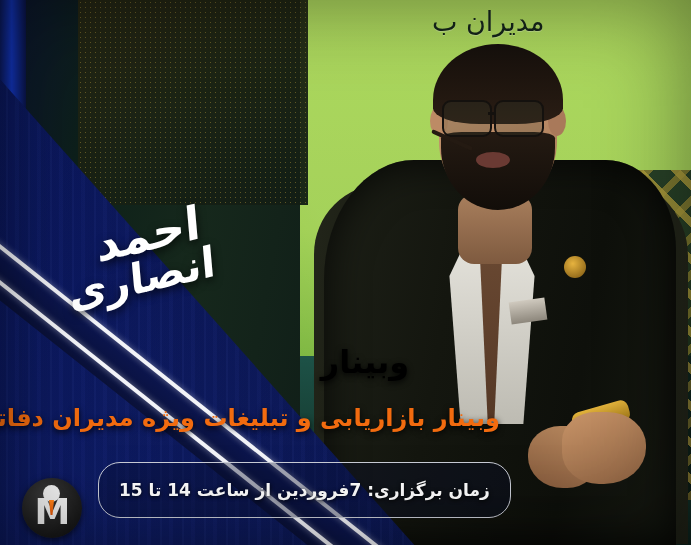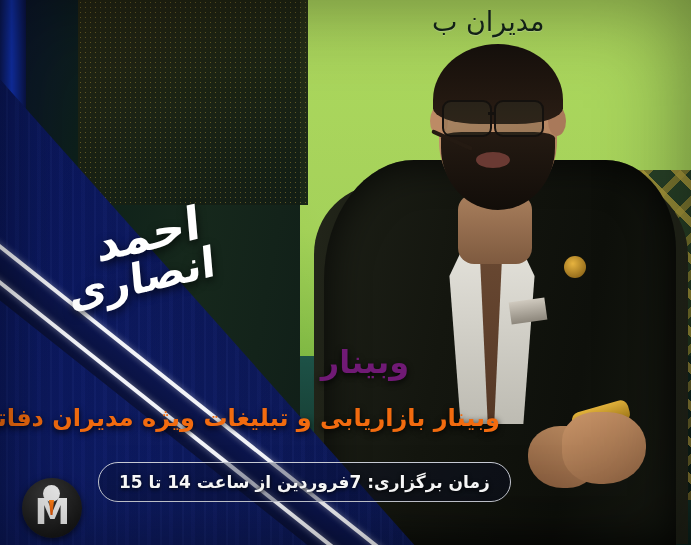--- a/index.html
+++ b/index.html
@@ -207,38 +207,38 @@
     pointer-events:none;
   }
   .sig1{font-size:46px;font-weight:bold;line-height:.95;letter-spacing:-1px;
         transform:skewX(-8deg);}
   .sig2{font-size:42px;font-weight:bold;line-height:1;letter-spacing:-1px;
         transform:skewX(-8deg) translateX(-16px);margin-top:-2px;}
 
   
   .webinar{
     left:300px;top:343px;width:130px;
-    direction:rtl;text-align:center;color:#701a75;
+    direction:rtl;text-align:center;color:#000000;
     font-size:32px;font-weight:bold;letter-spacing:0;
     text-shadow:0 2px 6px rgba(0,0,0,.85);
   }
 
   
   .headline{
     left:0;top:404px;width:500px;
     direction:rtl;text-align:center;color:#f26b0f;
     font-size:24px;font-weight:bold;white-space:nowrap;
     text-shadow:0 2px 6px rgba(0,0,0,.9);
   }
 
   
   .pill{
     left:98px;top:462px;
     display:flex;align-items:center;justify-content:center;
-    height:38px;padding:0 20px;
+    height:38px;padding:8px 20px;
     border:1.6px solid #c9ccd6;border-radius:22px;
     background:rgba(8,14,46,.35);
     direction:rtl;color:#ffffff;font-size:17px;font-weight:bold;
     white-space:nowrap;text-shadow:0 1px 4px rgba(0,0,0,.9);
   }
 
   
   .logo{
     left:22px;top:478px;width:60px;height:60px;border-radius:50%;
     background:radial-gradient(circle at 38% 30%,#3a3a3a,#191919 70%,#0e0e0e);

